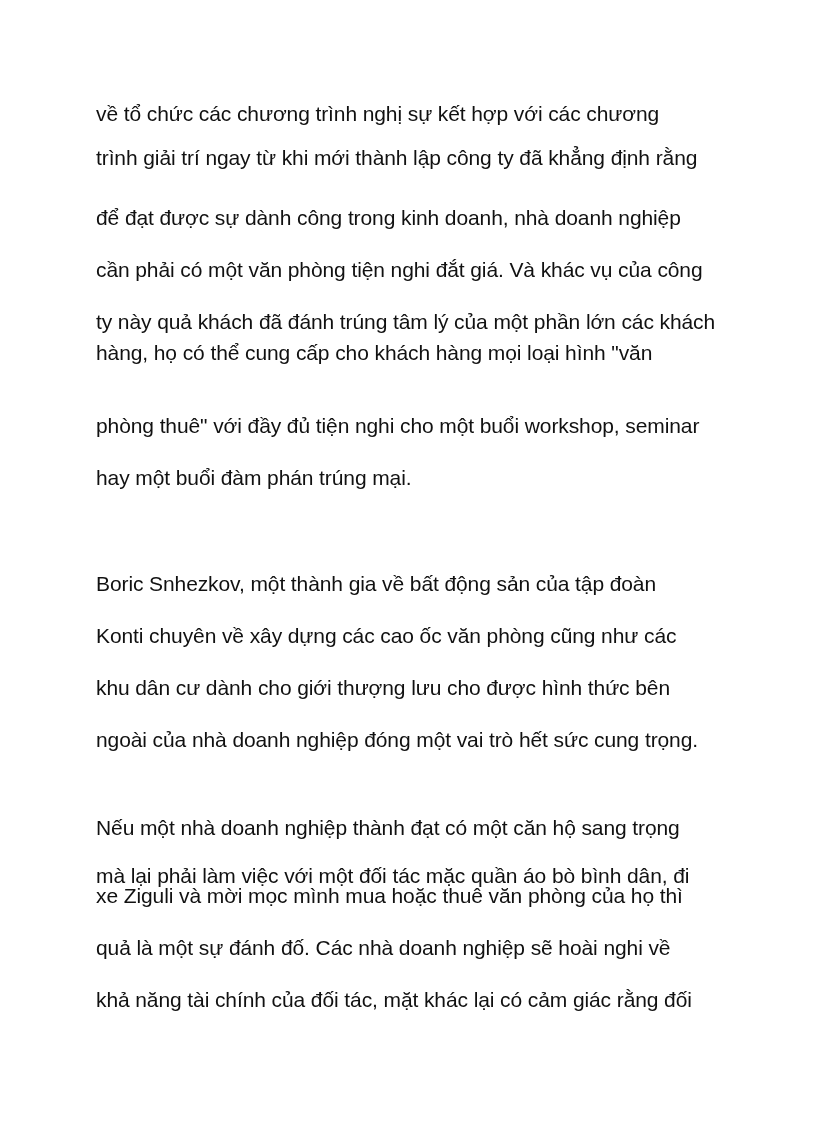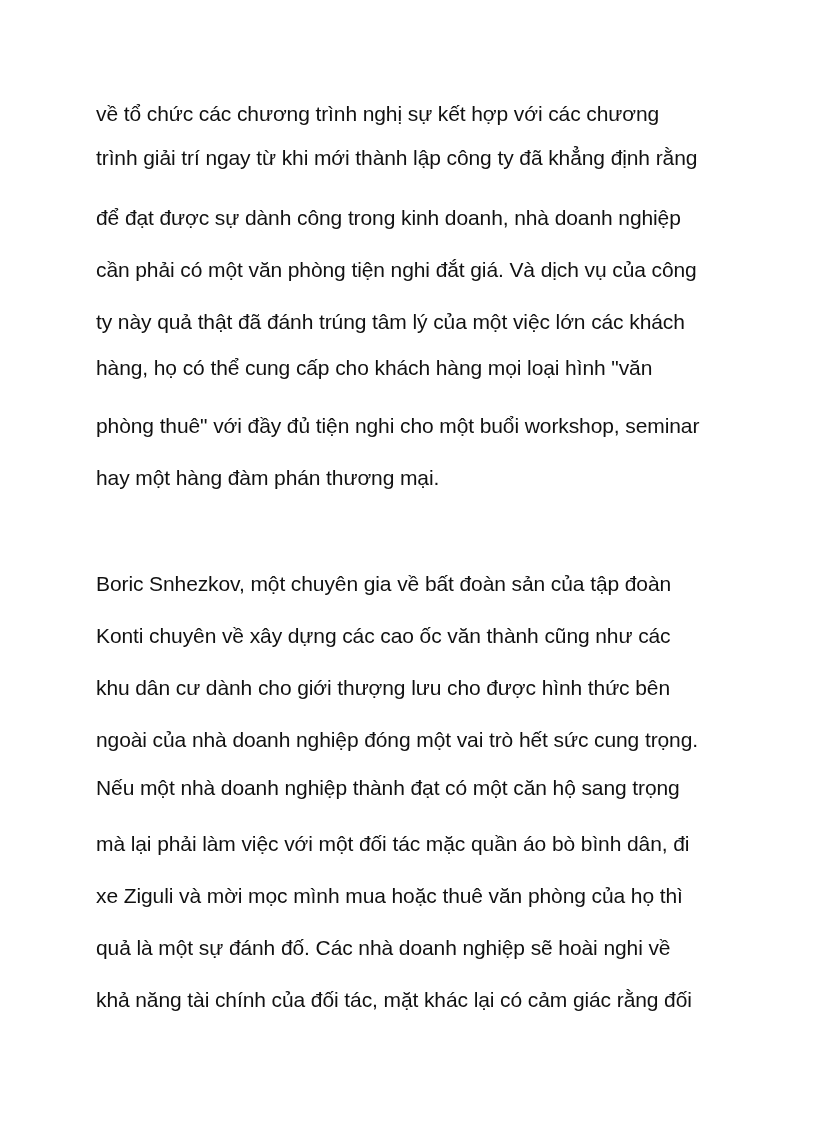--- a/index.html
+++ b/index.html
@@ -20,30 +20,30 @@
     }
   </style>
 </head>
 <body>
 
 <div class="page">
   <div>
     <div class="line" style="top:102px">về tổ chức các chương trình nghị sự kết hợp với các chương</div>
     <div class="line" style="top:146px">trình giải trí ngay từ khi mới thành lập công ty đã khẳng định rằng</div>
     <div class="line" style="top:206px">để đạt được sự dành công trong kinh doanh, nhà doanh nghiệp</div>
-    <div class="line" style="top:258px">cần phải có một văn phòng tiện nghi đắt giá. Và dịch vụ của công</div>
-    <div class="line" style="top:310px">ty này quả thật đã đánh trúng tâm lý của một việc lớn các khách</div>
-    <div class="line" style="top:356px">hàng, họ có thể cung cấp cho khách hàng mọi loại hình "văn</div>
+    <div class="line" style="top:258px">cần phải có một văn phòng tiện nghi đắt giá. Và khác vụ của công</div>
+    <div class="line" style="top:310px">ty này quả khách đã đánh trúng tâm lý của một phần lớn các khách</div>
+    <div class="line" style="top:341px">hàng, họ có thể cung cấp cho khách hàng mọi loại hình "văn</div>
     <div class="line" style="top:414px">phòng thuê" với đầy đủ tiện nghi cho một buổi workshop, seminar</div>
-    <div class="line" style="top:466px">hay một hàng đàm phán thương mại.</div>
+    <div class="line" style="top:466px">hay một buổi đàm phán trúng mại.</div>
   </div>
   <div>
-    <div class="line" style="top:572px">Boric Snhezkov, một chuyên gia về bất đoàn sản của tập đoàn</div>
-    <div class="line" style="top:624px">Konti chuyên về xây dựng các cao ốc văn thành cũng như các</div>
+    <div class="line" style="top:572px">Boric Snhezkov, một thành gia về bất động sản của tập đoàn</div>
+    <div class="line" style="top:624px">Konti chuyên về xây dựng các cao ốc văn phòng cũng như các</div>
     <div class="line" style="top:676px">khu dân cư dành cho giới thượng lưu cho được hình thức bên</div>
     <div class="line" style="top:728px">ngoài của nhà doanh nghiệp đóng một vai trò hết sức cung trọng.</div>
-    <div class="line" style="top:776px">Nếu một nhà doanh nghiệp thành đạt có một căn hộ sang trọng</div>
-    <div class="line" style="top:832px">mà lại phải làm việc với một đối tác mặc quần áo bò bình dân, đi</div>
+    <div class="line" style="top:816px">Nếu một nhà doanh nghiệp thành đạt có một căn hộ sang trọng</div>
+    <div class="line" style="top:864px">mà lại phải làm việc với một đối tác mặc quần áo bò bình dân, đi</div>
     <div class="line" style="top:884px">xe Ziguli và mời mọc mình mua hoặc thuê văn phòng của họ thì</div>
     <div class="line" style="top:936px">quả là một sự đánh đố. Các nhà doanh nghiệp sẽ hoài nghi về</div>
     <div class="line" style="top:988px">khả năng tài chính của đối tác, mặt khác lại có cảm giác rằng đối</div>
   </div>
 </div>
 
 </body></html>

